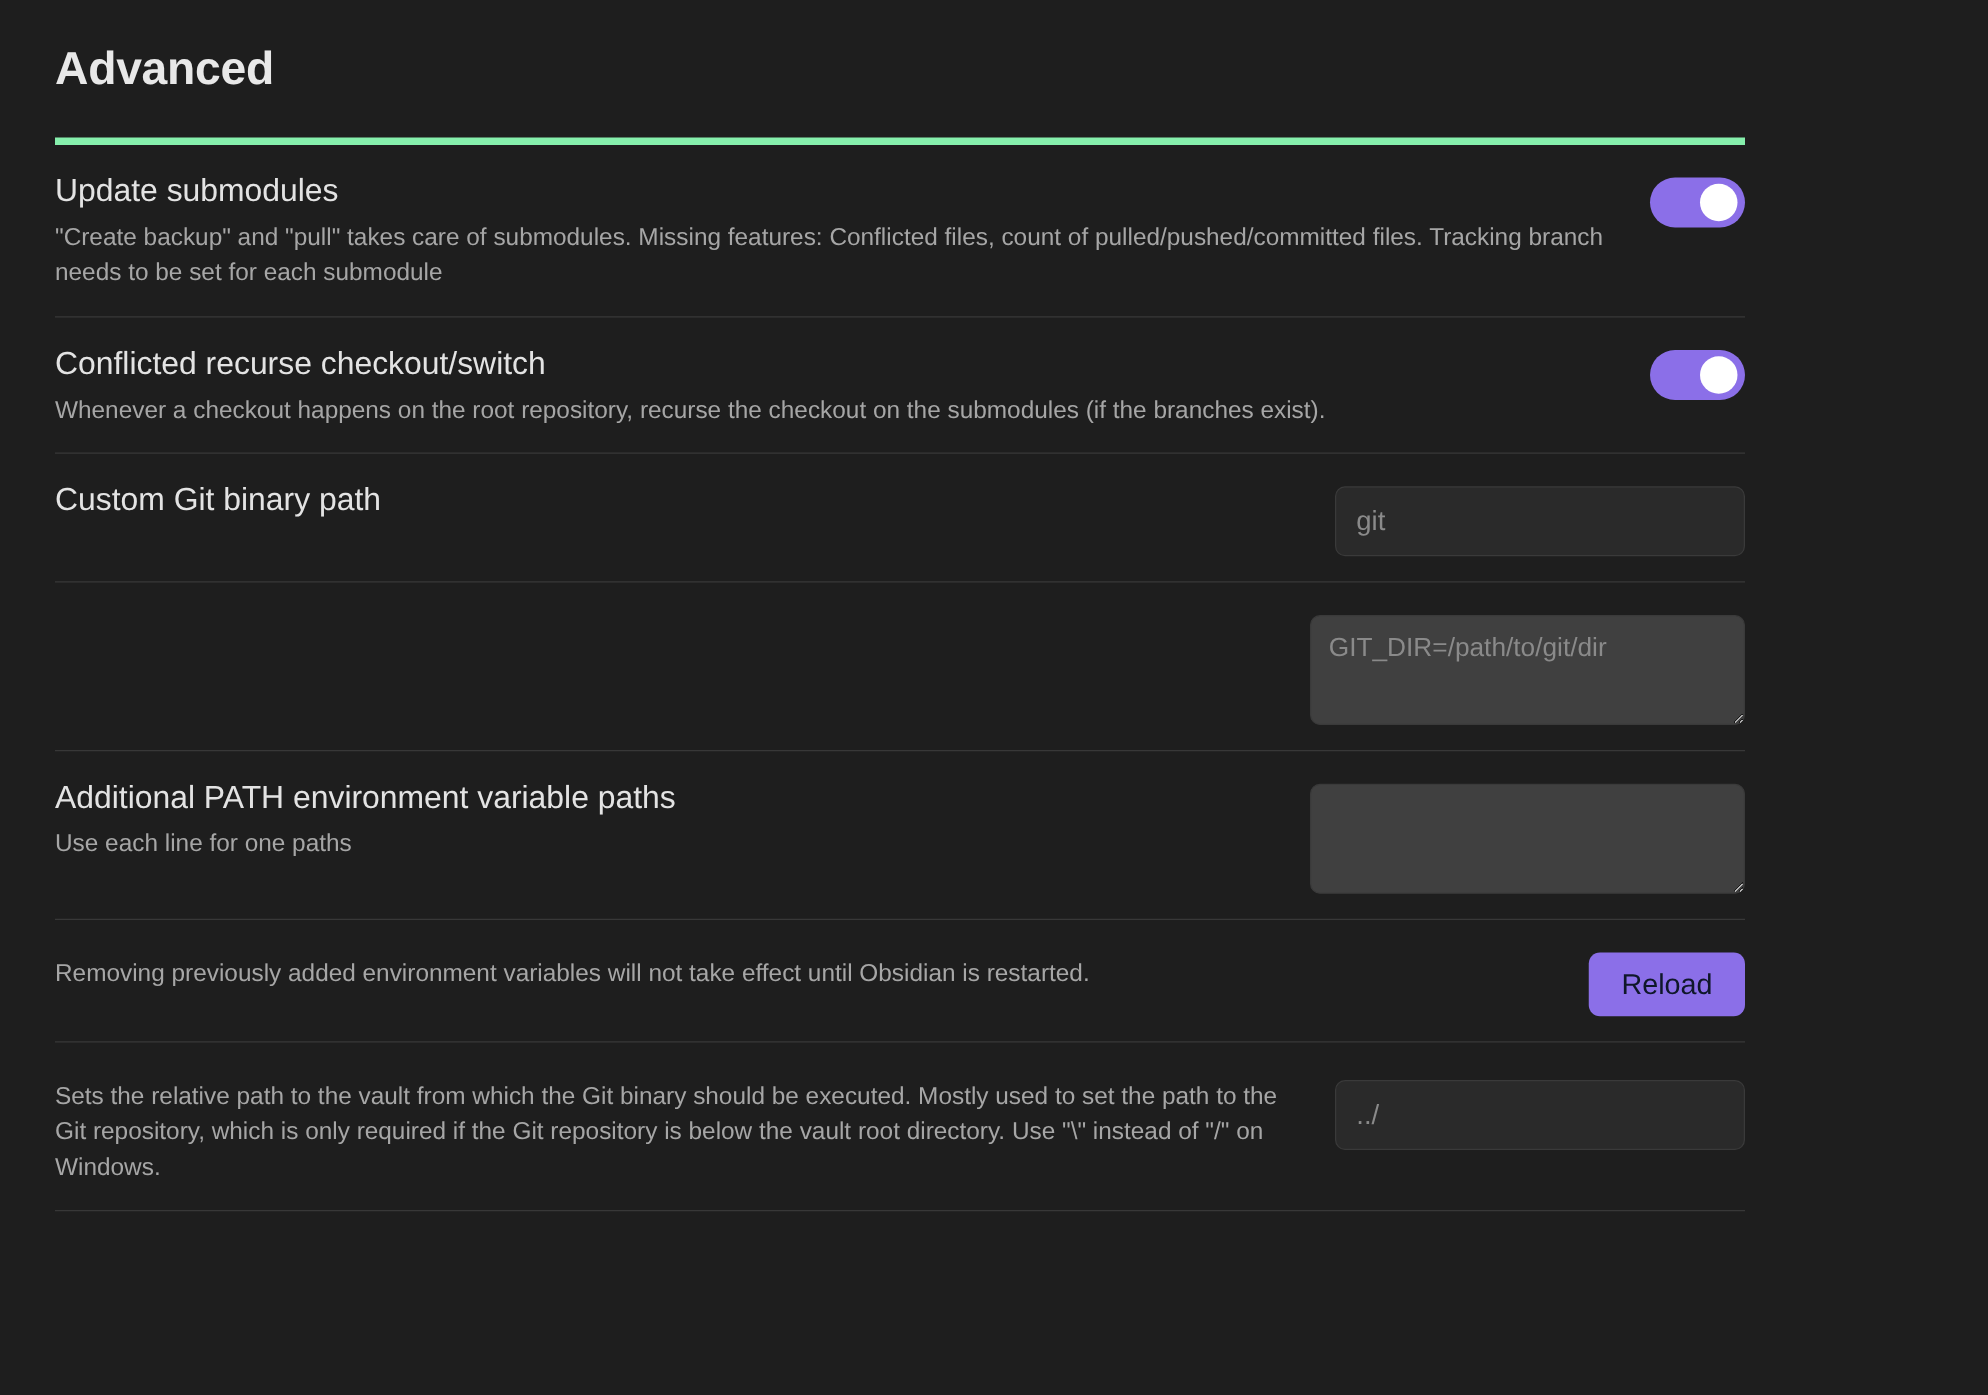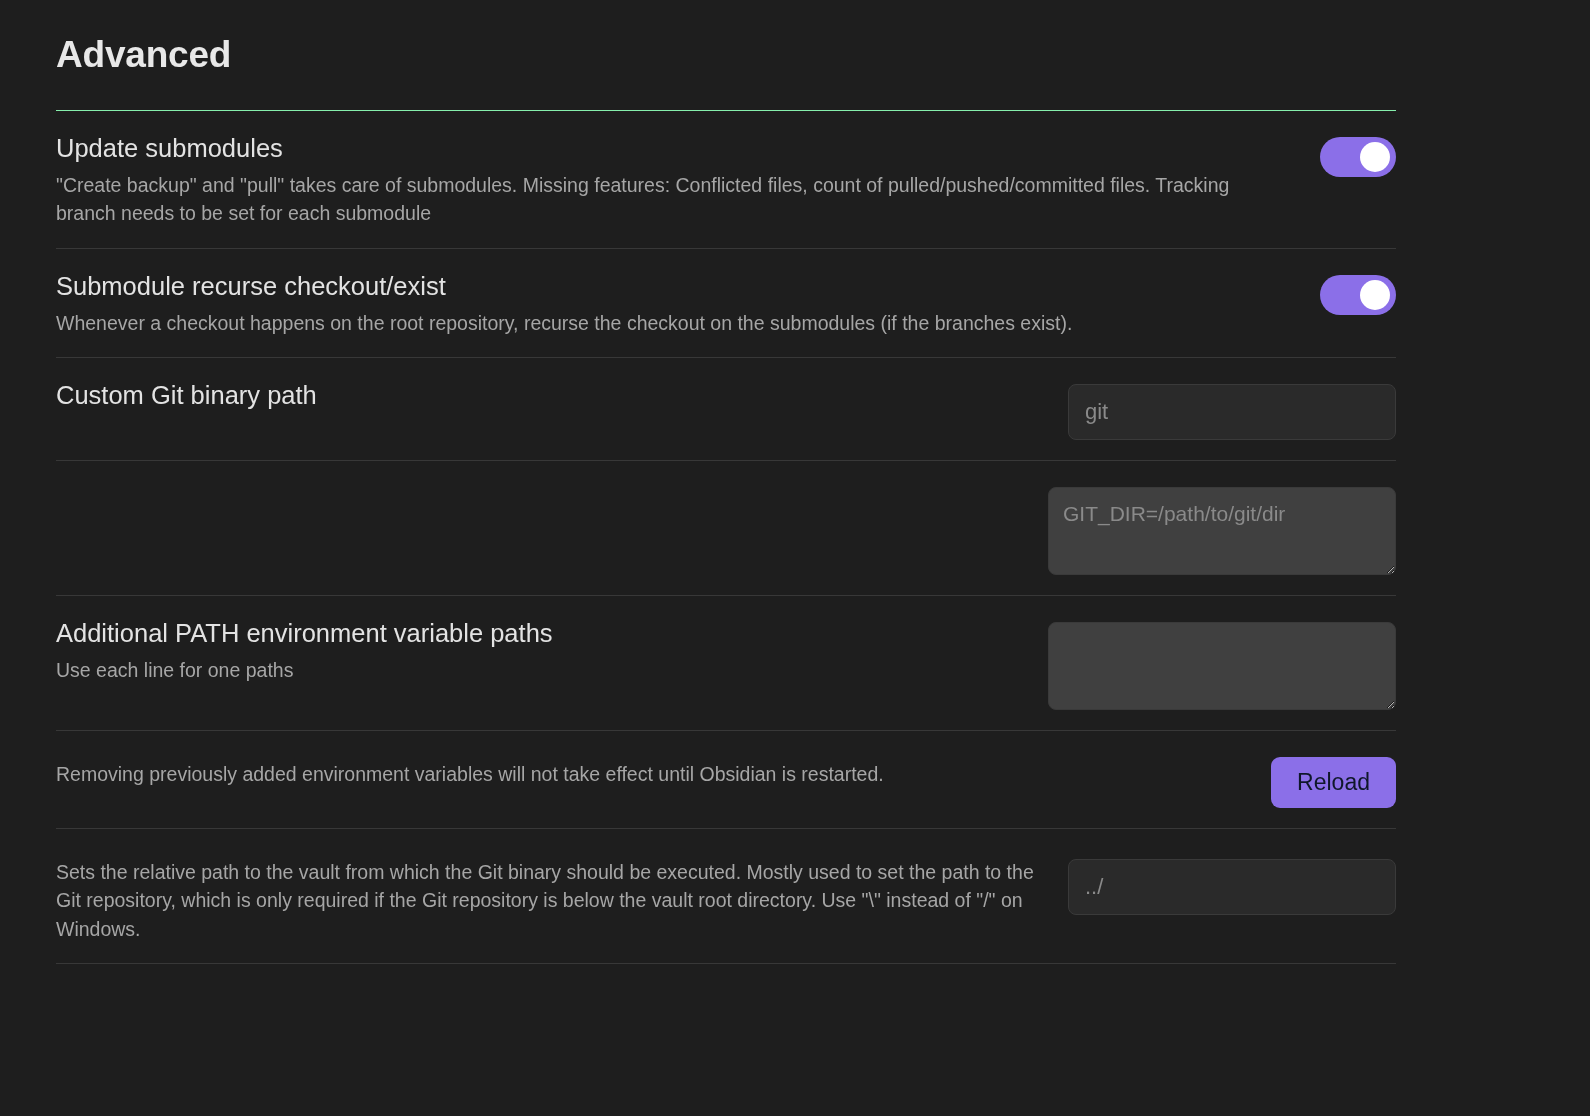--- a/index.html
+++ b/index.html
@@ -10,39 +10,39 @@
     width: 1590px;
     height: 1116px;
     overflow: hidden;
   }
   body {
     font-family: "Liberation Sans", sans-serif;
     color: #dadada;
     -webkit-font-smoothing: antialiased;
   }
   .settings-pane {
-    padding: 34px 58px 0 56px;
+    padding: 34px 58px 0 44px;
     width: 1454px;
   }
   .page-title {
     font-size: 37px;
     font-weight: bold;
     color: #e8e8e8;
     letter-spacing: -0.2px;
     margin: 0 0 34px 0;
   }
   .setting-item {
     display: flex;
     align-items: flex-start;
     justify-content: space-between;
     gap: 30px;
     padding: 22px 0 20px 0;
     border-top: 1px solid #383838;
   }
-  .setting-item.first { border-top: 1px solid #86efac; }
+  .setting-item.first { border-top: 6px solid #86efac; }
   .setting-info {
     flex: 1 1 auto;
     min-width: 0;
   }
   .setting-name {
     font-size: 25.5px;
     color: #e3e3e3;
     line-height: 1.22;
     font-weight: 400;
   }
@@ -143,21 +143,21 @@
     </div>
     <div class="setting-control">
       <div class="toggle">
         <div class="knob"></div>
       </div>
     </div>
   </div>
 
   <div class="setting-item">
     <div class="setting-info">
-      <div class="setting-name">Submodule recurse checkout/exist</div>
+      <div class="setting-name">Conflicted recurse checkout/switch</div>
       <div class="setting-desc">Whenever a checkout happens on the root repository, recurse the checkout on the submodules (if the branches exist).</div>
     </div>
     <div class="setting-control">
       <div class="toggle">
         <div class="knob"></div>
       </div>
     </div>
   </div>
 
   <div class="setting-item">

